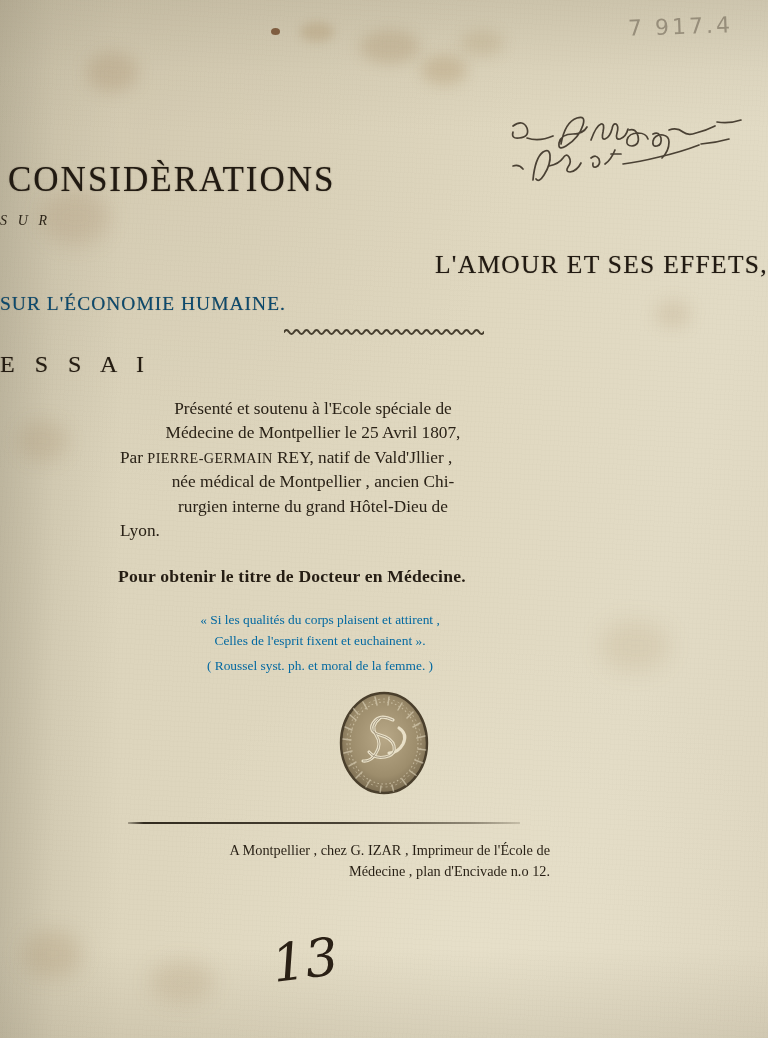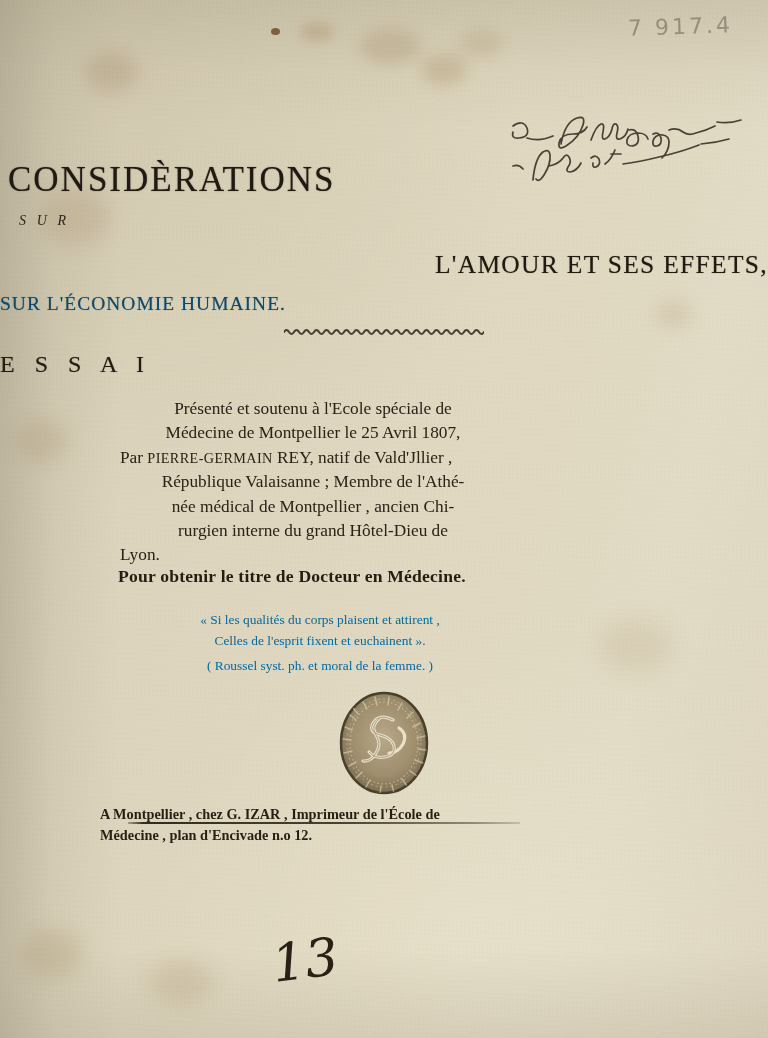--- a/index.html
+++ b/index.html
@@ -73,21 +73,20 @@
     margin-left: 8px;
   }
   .title-sur {
     position: absolute;
     left: 0; right: 0;
     top: 213px;
     font-size: 14px;
     font-style: italic;
     letter-spacing: 3.6px;
     color: #2c2418;
-    padding-left: 19px;
   }
   .title-second {
     position: absolute;
     left: 0; right: 0;
     top: 250px;
     font-size: 25.5px;
     letter-spacing: 1.3px;
     color: #211a12;
     text-shadow: 0 0 1px rgba(40,30,18,0.5);
     text-align: right;
@@ -186,26 +185,26 @@
     left: 128px;
     top: 822px;
     width: 392px;
     height: 2px;
     background: linear-gradient(to right, rgba(40,32,20,0.30) 0%, rgba(35,28,17,0.92) 4%, rgba(35,28,17,0.80) 55%, rgba(45,36,22,0.45) 88%, rgba(60,50,32,0.18) 100%);
   }
   .imprint {
     position: absolute;
     left: 100px;
     width: 450px;
-    top: 804px;
+    top: 840px;
     font-size: 14.3px;
     line-height: 21px;
-    font-weight: 700;
+    font-weight: 400;
     color: #271f14;
-    text-align: left;
+    text-align: right;
   }
   .imprint .ln { display: block; white-space: nowrap; }
 
   
   .hand {
     position: absolute;
     font-family: "DejaVu Serif", serif;
     font-style: italic;
     color: #3b3226;
     pointer-events: none;
@@ -269,21 +268,20 @@
   <svg class="ornament-rule" viewBox="0 0 200 9" preserveAspectRatio="none">
     <path d="M0 5 q2.5 -4 5 0 q2.5 4 5 0 q2.5 -4 5 0 q2.5 4 5 0 q2.5 -4 5 0 q2.5 4 5 0 q2.5 -4 5 0 q2.5 4 5 0 q2.5 -4 5 0 q2.5 4 5 0 q2.5 -4 5 0 q2.5 4 5 0 q2.5 -4 5 0 q2.5 4 5 0 q2.5 -4 5 0 q2.5 4 5 0 q2.5 -4 5 0 q2.5 4 5 0 q2.5 -4 5 0 q2.5 4 5 0 q2.5 -4 5 0 q2.5 4 5 0 q2.5 -4 5 0 q2.5 4 5 0 q2.5 -4 5 0 q2.5 4 5 0 q2.5 -4 5 0 q2.5 4 5 0 q2.5 -4 5 0 q2.5 4 5 0 q2.5 -4 5 0 q2.5 4 5 0 q2.5 -4 5 0 q2.5 4 5 0 q2.5 -4 5 0 q2.5 4 5 0 q2.5 -4 5 0 q2.5 4 5 0 q2.5 -4 5 0 q2.5 4 5 0" fill="none" stroke="#2e2618" stroke-width="2.1" stroke-linecap="round"></path>
   </svg>
 
   <div class="essai">E S S A I</div>
 
   <div class="presentation">
     <span class="ln">Présenté et soutenu à l'Ecole spéciale de</span>
     <span class="ln">Médecine de Montpellier le 25 Avril 1807,</span>
     <span class="ln flush"><span>Par </span><span class="smallcaps">PIERRE-GERMAIN</span><span> REY</span><span>, natif de Vald'Jllier ,</span></span>
-    <span class="ln">République Valaisanne ; Membre de l'Athé-</span>
     <span class="ln">née médical de Montpellier , ancien Chi-</span>
     <span class="ln">rurgien interne du grand Hôtel-Dieu de</span>
     <span class="ln flush">Lyon.</span>
   </div>
 
   <div class="purpose">Pour obtenir le titre de Docteur en Médecine.</div>
 
   <div class="epigraph">
     <span class="ln">« Si les qualités du corps plaisent et attirent ,</span>
     <span class="ln">Celles de l'esprit fixent et euchainent ».</span>

